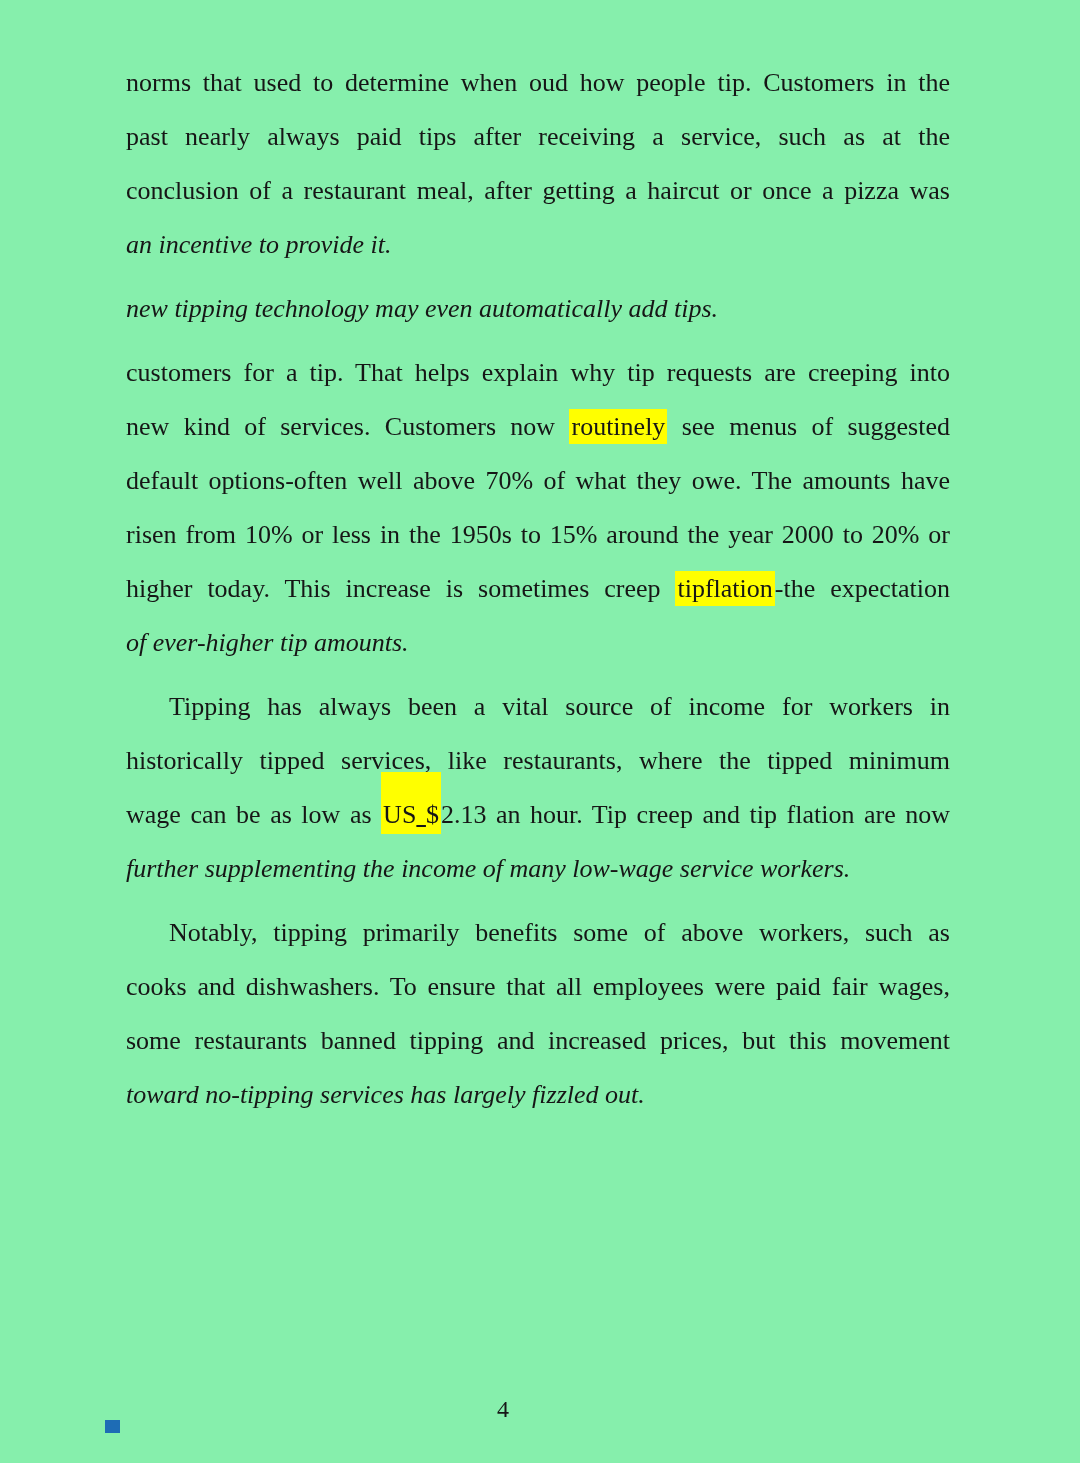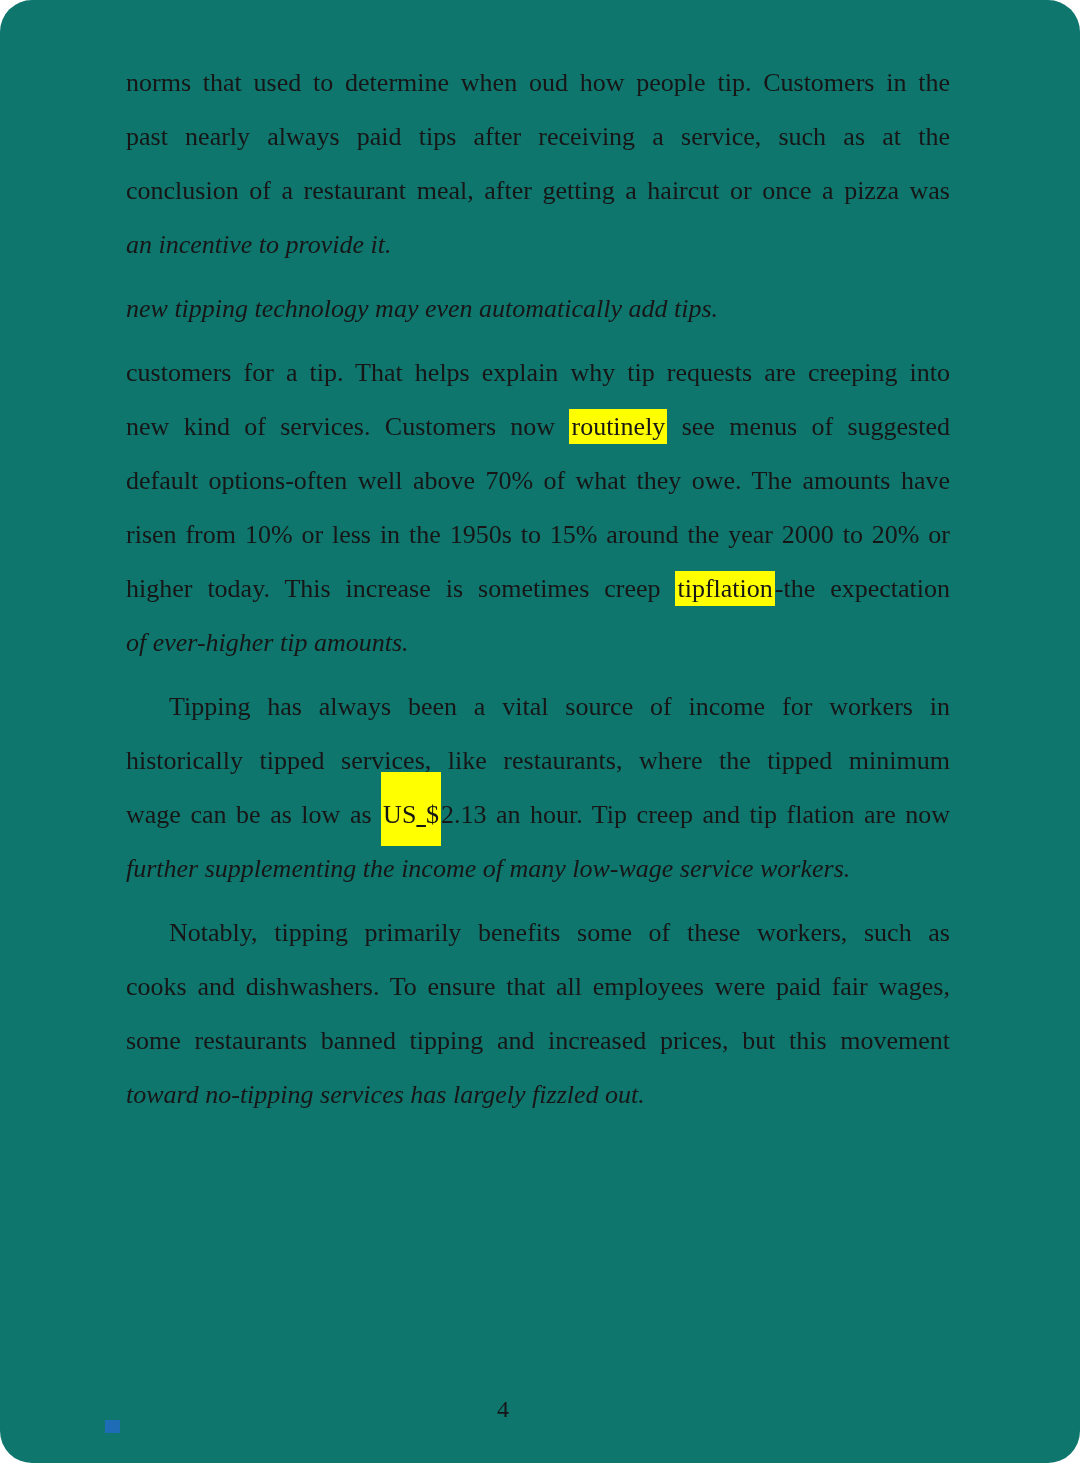--- a/index.html
+++ b/index.html
@@ -4,24 +4,23 @@
 <style>
   html, body {
     margin: 0;
     padding: 0;
     background: #ffffff;
   }
   .page {
     position: relative;
     width: 1080px;
     height: 1463px;
-    background: #0f766e;
+    background: #86efac;
     overflow: hidden;
     font-family: "Liberation Serif", "DejaVu Serif", serif;
-    border-radius: 32px;
   }
   .content {
     position: absolute;
     left: 126px;
     top: 56px;
     width: 824px;
   }
   .para {
     margin: 0 0 10px 0;
   }
@@ -38,21 +37,21 @@
   }
   .line.indent {
     text-indent: 43px;
   }
   .hl {
     background: #ffff00;
     padding: 3px 2px;
   }
   .hl-tall {
     padding-top: 28px;
-    padding-bottom: 17px;
+    padding-bottom: 5px;
     margin-top: 27px;
   }
   .u {
     text-decoration: underline;
   }
   .footer-page-number {
     position: absolute;
     left: 488px;
     top: 1396px;
     width: 30px;
@@ -97,21 +96,21 @@
     </div>
 
     <div class="para">
       <div class="line indent"><span>Tipping has always been a vital source of income for workers in</span></div>
       <div class="line"><span>historically tipped services, like restaurants, where the tipped minimum</span></div>
       <div class="line"><span>wage can be as low as </span><span class="hl hl-tall"><span>US</span><span class="u"> </span><span>$</span></span><span>2.13 an hour. Tip creep and tip flation are now</span></div>
       <div class="line last"><span>further supplementing the income of many low-wage service workers.</span></div>
     </div>
 
     <div class="para">
-      <div class="line indent"><span>Notably, tipping primarily benefits some of these workers, such as</span></div>
+      <div class="line indent"><span>Notably, tipping primarily benefits some of above workers, such as</span></div>
       <div class="line"><span>cooks and dishwashers. To ensure that all employees were paid fair wages,</span></div>
       <div class="line"><span>some restaurants banned tipping and increased prices, but this movement</span></div>
       <div class="line last"><span>toward no-tipping services has largely fizzled out.</span></div>
     </div>
 
   </div>
 
   <div class="footer-marker"></div>
   <div class="footer-page-number">4</div>
 </div>

